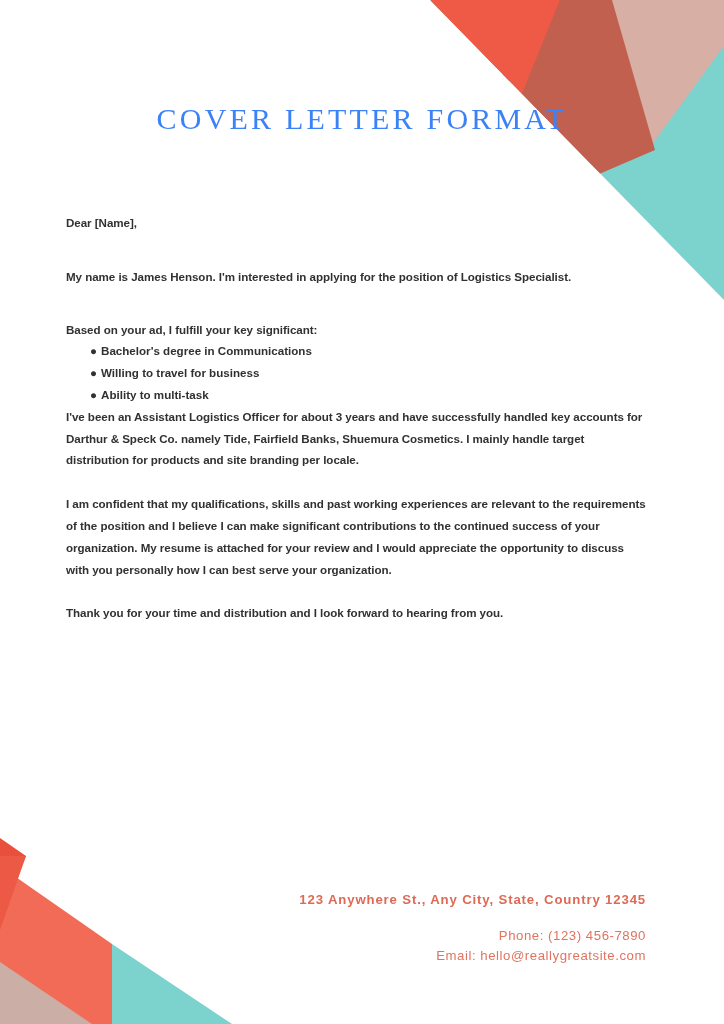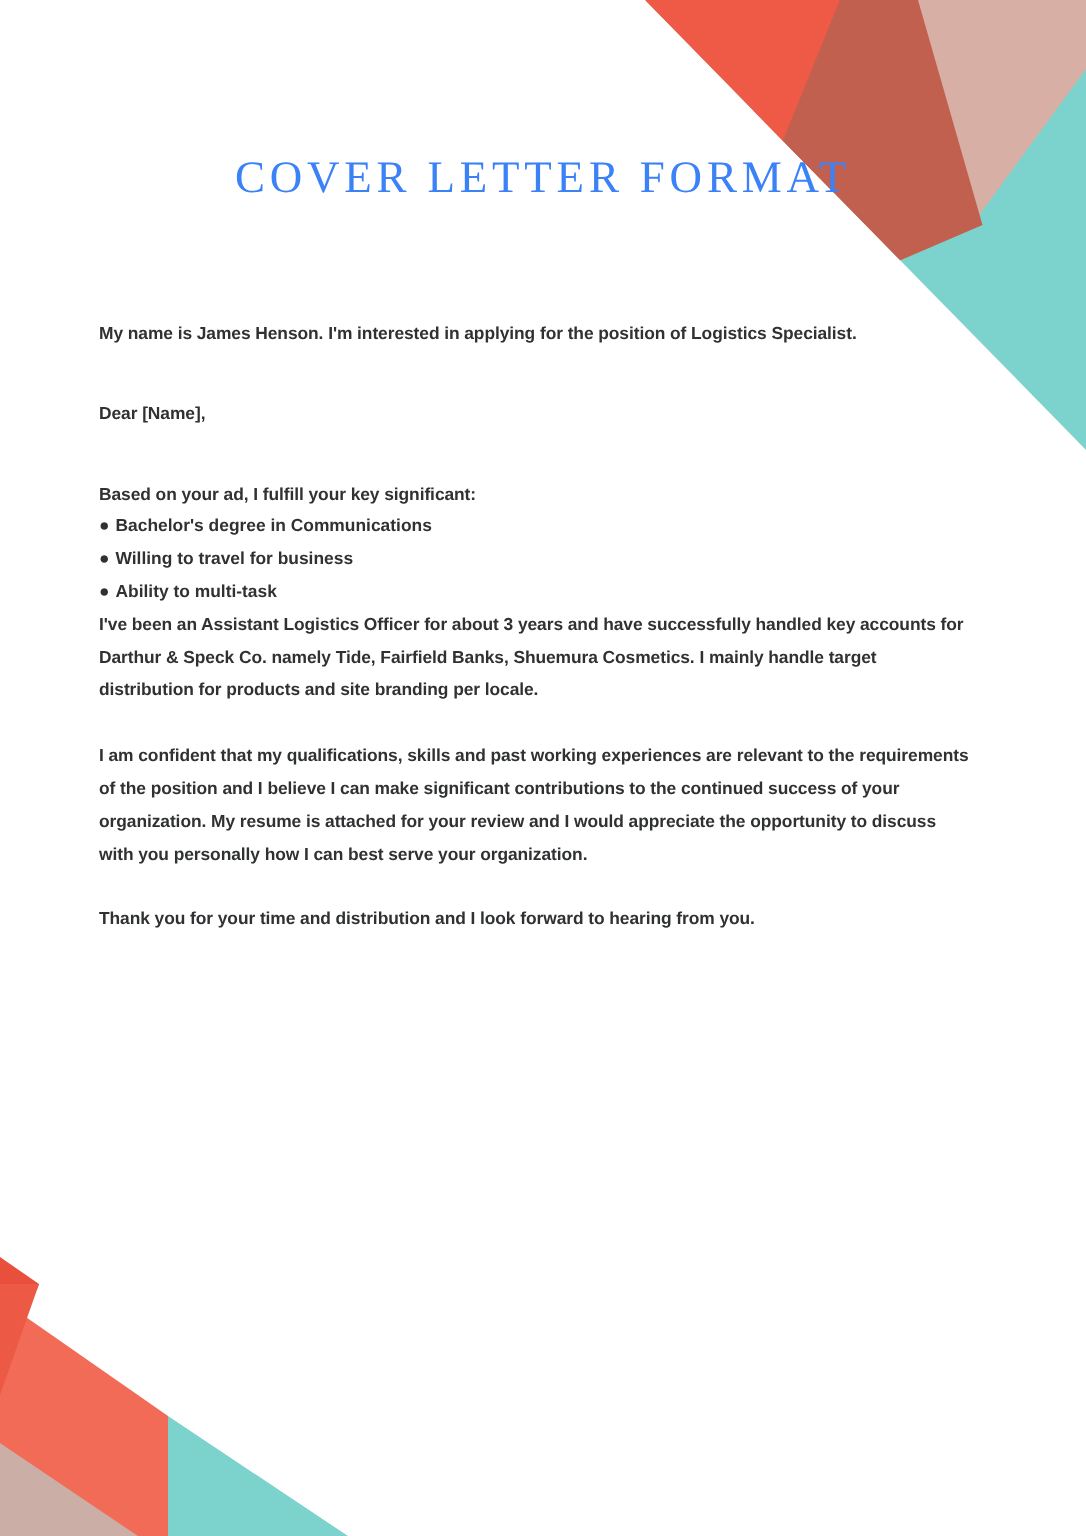--- a/index.html
+++ b/index.html
@@ -60,21 +60,21 @@
     line-height: 21.8px;
     letter-spacing: -0.05px;
   }
 
   .blk.gap-salutation   { margin-bottom: 32px; }
   .blk.gap-intro        { margin-bottom: 31px; }
   .blk.gap-reqhead      { margin-bottom: 0px;  }
   .blk.gap-para         { margin-bottom: 22px; }
   .blk.gap-thanks       { margin-bottom: 22px; }
 
-  .bullets { list-style: none; }
+  .bullets { list-style: none; margin-left: 24px; }
   .bullets li {
     font-size: 11.6px;
     font-weight: 700;
     color: #2f3133;
     line-height: 21.8px;
   }
   .bullets li .dot {
     display: inline-block;
     margin-right: 4px;
   }
@@ -177,23 +177,23 @@
 
       <polygon points="0,838 26,856 0,920" fill="#E8503C"></polygon>
       <polygon points="0,856 26,856 0,930" fill="#EC5A46"></polygon>
     </g>
   </svg>
 
   <div class="title">COVER LETTER FORMAT</div>
 
   <div class="letter">
 
+    <div class="blk gap-salutation">Dear [Name],</div>
+
     <div class="blk gap-intro">My name is James Henson. I'm interested in applying for the position of Logistics Specialist.</div>
-
-    <div class="blk gap-salutation">Dear [Name],</div>
 
     <div class="blk gap-reqhead">Based on your ad, I fulfill your key significant:</div>
 
     <ul class="bullets gap-bullets">
       <li>
         <span class="dot">●</span><span>Bachelor's degree in Communications</span>
       </li>
       <li>
         <span class="dot">●</span><span>Willing to travel for business</span>
       </li>
@@ -203,14 +203,19 @@
     </ul>
 
     <div class="blk gap-para">I've been an Assistant Logistics Officer for about 3 years and have successfully handled key accounts for Darthur &amp; Speck Co. namely Tide, Fairfield Banks, Shuemura Cosmetics. I mainly handle target distribution for products and site branding per locale.</div>
 
     <div class="blk gap-para">I am confident that my qualifications, skills and past working experiences are relevant to the requirements of the position and I believe I can make significant contributions to the continued success of your organization. My resume is attached for your review and I would appreciate the opportunity to discuss with you personally how I can best serve your organization.</div>
 
     <div class="blk gap-thanks">Thank you for your time and distribution and I look forward to hearing from you.</div>
 
   </div>
 
+  <div class="footer">
+    <div class="addr">123 Anywhere St., Any City, State, Country 12345</div>
+    <div class="phone">Phone: (123) 456-7890</div>
+    <div class="email">Email: hello@reallygreatsite.com</div>
+  </div>
 
 </div>
 
 </body></html>

